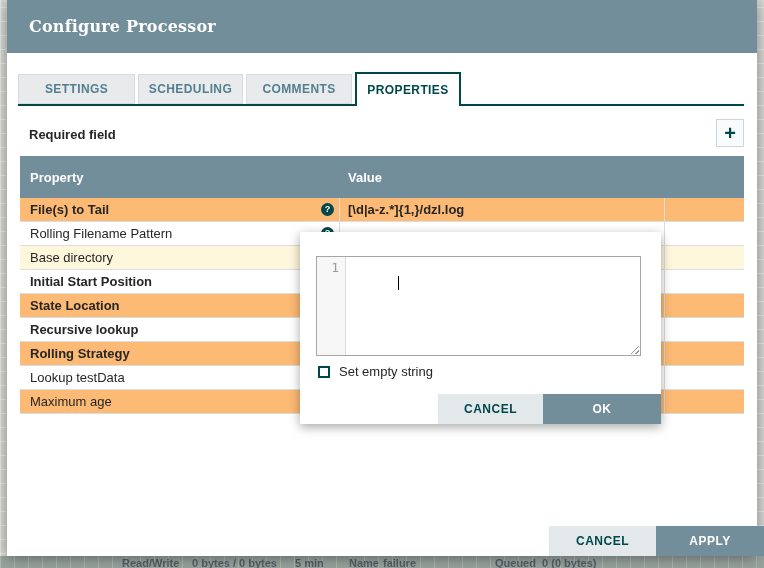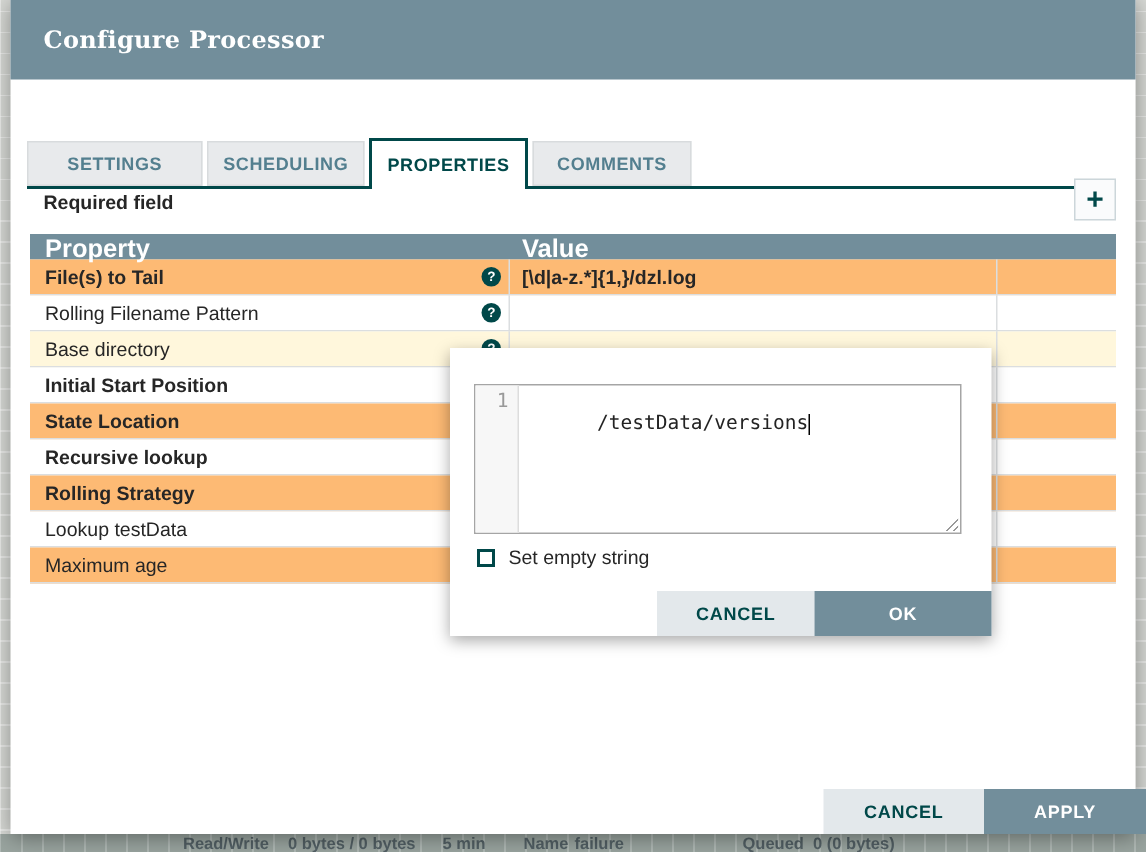--- a/index.html
+++ b/index.html
@@ -30,21 +30,21 @@
     background:#fff; box-shadow:0 2px 14px rgba(0,0,0,.4); z-index:2;
   }
   .dialog-header {
     height:53px; background:#728E9B; color:#fff;
     font-family:"DejaVu Serif", serif; font-weight:bold; font-size:16px;
     line-height:53px; padding-left:22px; letter-spacing:.2px;
   }
 
   
   .tab-bar {
-    position:absolute; left:11px; top:92px; width:726px; height:34px;
+    position:absolute; left:11px; top:72px; width:726px; height:34px;
     display:flex; align-items:flex-end; border-bottom:2px solid #004849;
   }
   .tab {
     width:117px; height:30px; margin-right:3px;
     background:#e8eaec; border:1px solid #d8dbdd;
     color:#537f8f; font-size:12px; font-weight:bold; letter-spacing:.4px;
     display:flex; align-items:center; justify-content:center; cursor:default;
   }
   .tab.w2 { width:105px; } .tab.w3 { width:106px; } .tab.w4 { width:106px; }
   .tab.active {
@@ -58,21 +58,21 @@
   }
   .add-btn {
     position:absolute; left:709px; top:119px; width:28px; height:28px;
     background:#fafbfc; border:1px solid #ccd6da; text-align:center;
   }
   .add-btn .plus { color:#004849; font-size:20px; font-weight:bold; line-height:26px; }
 
   
   .ptable { position:absolute; left:13px; top:156px; width:724px; }
   .ptable-header {
-    height:17px; background:#728E9B; color:#fff; font-size:17px; font-weight:bold;
+    height:42px; background:#728E9B; color:#fff; font-size:13px; font-weight:bold;
     display:grid; grid-template-columns:320px 325px 79px; align-items:center;
   }
   .ptable-header .h1 { padding-left:10px; }
   .ptable-header .h2 { padding-left:8px; }
   .t-row {
     height:24px; display:grid; grid-template-columns:320px 325px 79px;
     align-items:center; background:#fff; border-bottom:1px solid #dbdee0;
     font-size:13px; color:#262626;
   }
   .t-row.alt { background:#fdba74; }
@@ -153,25 +153,25 @@
     <span>Configure Processor</span>
   </div>
 
   <div class="tab-bar">
     <div class="tab">
         <span>SETTINGS</span>
       </div>
     <div class="tab w2">
         <span>SCHEDULING</span>
       </div>
+    <div class="tab w4">
+        <span>COMMENTS</span>
+      </div>
     <div class="tab w3 active">
         <span>PROPERTIES</span>
-      </div>
-    <div class="tab w4">
-        <span>COMMENTS</span>
       </div>
   </div>
 
   <div class="required-label">Required field</div>
 
   <div class="add-btn">
     <div class="plus">+</div>
   </div>
 
   <div class="ptable">
@@ -233,21 +233,21 @@
   <span>CANCEL</span>
 </div>
 <div class="footer-btn btn-apply-main">
   <span>APPLY</span>
 </div>
 
 <div class="editor-popup">
   <div class="editor-box">
     <div class="gutter">1</div>
     <div class="code-area">
-      <span>/testData/versions</span><span class="caret"></span>
+      <span class="caret"></span>
       <div class="resize-handle"></div>
     </div>
   </div>
   <div class="empty-row">
     <div class="cbox"></div>
     <span>Set empty string</span>
   </div>
   <div class="popup-btns">
     <div class="popup-btn btn-cancel-pop">
       <span>CANCEL</span>

